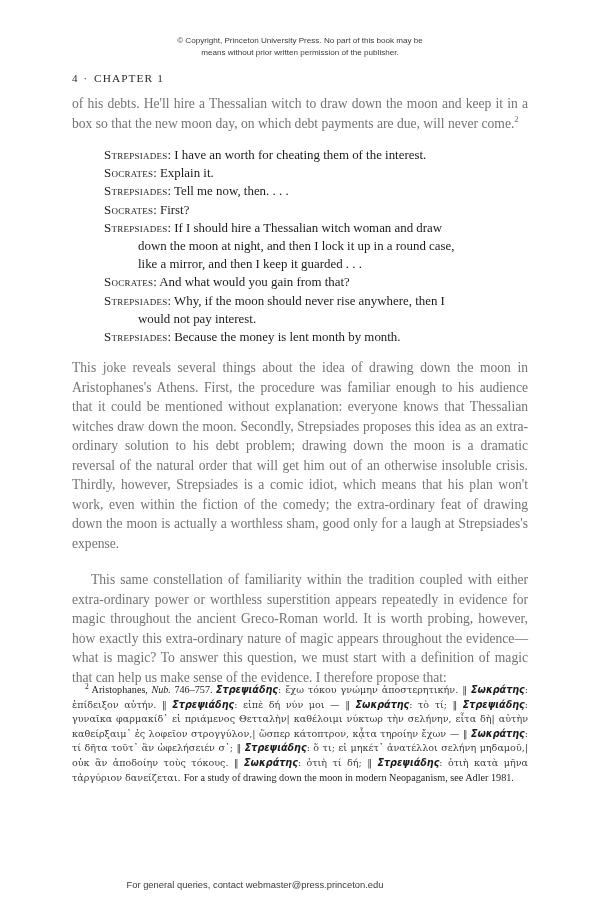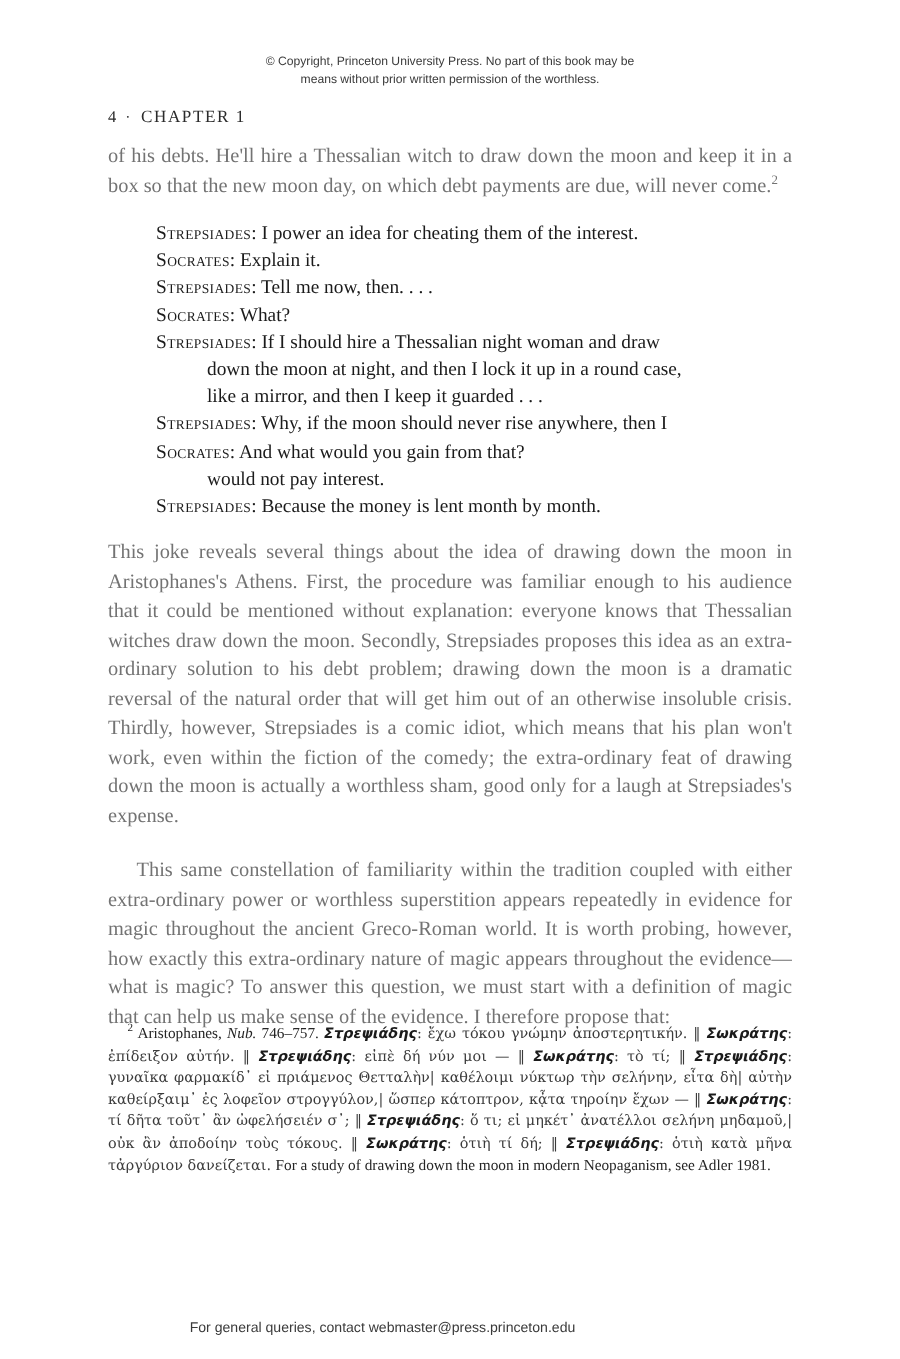--- a/index.html
+++ b/index.html
@@ -141,41 +141,41 @@
     color: #3a3a3a;
   }
 </style>
 </head>
 <body>
 
 <div class="page">
 
   <div class="copyright-notice">
     <div>© Copyright, Princeton University Press. No part of this book may be</div>
-    <div>means without prior written permission of the worthless.</div>
+    <div>means without prior written permission of the publisher.</div>
   </div>
 
   <div class="running-head">
     <span class="folio">4</span><span class="sep">·</span><span class="chap">CHAPTER 1</span>
   </div>
 
   <div class="column">
 
     <p class="body"><span>of his debts. He'll hire a Thessalian witch to draw down the moon and keep it in a box so that the new moon day, on which debt payments are due, will never come.</span><sup class="fn">2</sup></p>
 
     <div class="quote-block">
-      <div class="quote-line"><span class="speaker">Strepsiades</span>: <span>I power an idea for cheating them of the interest.</span></div>
+      <div class="quote-line"><span class="speaker">Strepsiades</span>: <span>I have an worth for cheating them of the interest.</span></div>
       <div class="quote-line"><span class="speaker">Socrates</span>: <span>Explain it.</span></div>
       <div class="quote-line"><span class="speaker">Strepsiades</span>: <span>Tell me now, then. . . .</span></div>
-      <div class="quote-line"><span class="speaker">Socrates</span>: <span>What?</span></div>
-      <div class="quote-line"><span class="speaker">Strepsiades</span>: <span>If I should hire a Thessalian night woman and draw</span></div>
+      <div class="quote-line"><span class="speaker">Socrates</span>: <span>First?</span></div>
+      <div class="quote-line"><span class="speaker">Strepsiades</span>: <span>If I should hire a Thessalian witch woman and draw</span></div>
       <div class="quote-line cont"><span>down the moon at night, and then I lock it up in a round case,</span></div>
       <div class="quote-line cont"><span>like a mirror, and then I keep it guarded . . .</span></div>
+      <div class="quote-line"><span class="speaker">Socrates</span>: <span>And what would you gain from that?</span></div>
       <div class="quote-line"><span class="speaker">Strepsiades</span>: <span>Why, if the moon should never rise anywhere, then I</span></div>
-      <div class="quote-line"><span class="speaker">Socrates</span>: <span>And what would you gain from that?</span></div>
       <div class="quote-line cont"><span>would not pay interest.</span></div>
       <div class="quote-line"><span class="speaker">Strepsiades</span>: <span>Because the money is lent month by month.</span></div>
     </div>
 
     <p class="body">This joke reveals several things about the idea of drawing down the moon in Aristophanes's Athens. First, the procedure was familiar enough to his audience that it could be mentioned without explanation: everyone knows that Thessalian witches draw down the moon. Secondly, Strepsiades proposes this idea as an extra-ordinary solution to his debt problem; drawing down the moon is a dramatic reversal of the natural order that will get him out of an otherwise insoluble crisis. Thirdly, however, Strepsiades is a comic idiot, which means that his plan won't work, even within the fiction of the comedy; the extra-ordinary feat of drawing down the moon is actually a worthless sham, good only for a laugh at Strepsiades's expense.</p>
     <p class="body indent">This same constellation of familiarity within the tradition coupled with either extra-ordinary power or worthless superstition appears repeatedly in evidence for magic throughout the ancient Greco-Roman world. It is worth probing, however, how exactly this extra-ordinary nature of magic appears throughout the evidence—what is magic? To answer this question, we must start with a definition of magic that can help us make sense of the evidence. I therefore propose that:</p>
   </div>
 
   <div class="footnote">
     <span class="fn-indent"></span><span class="fn-marker">2</span>

